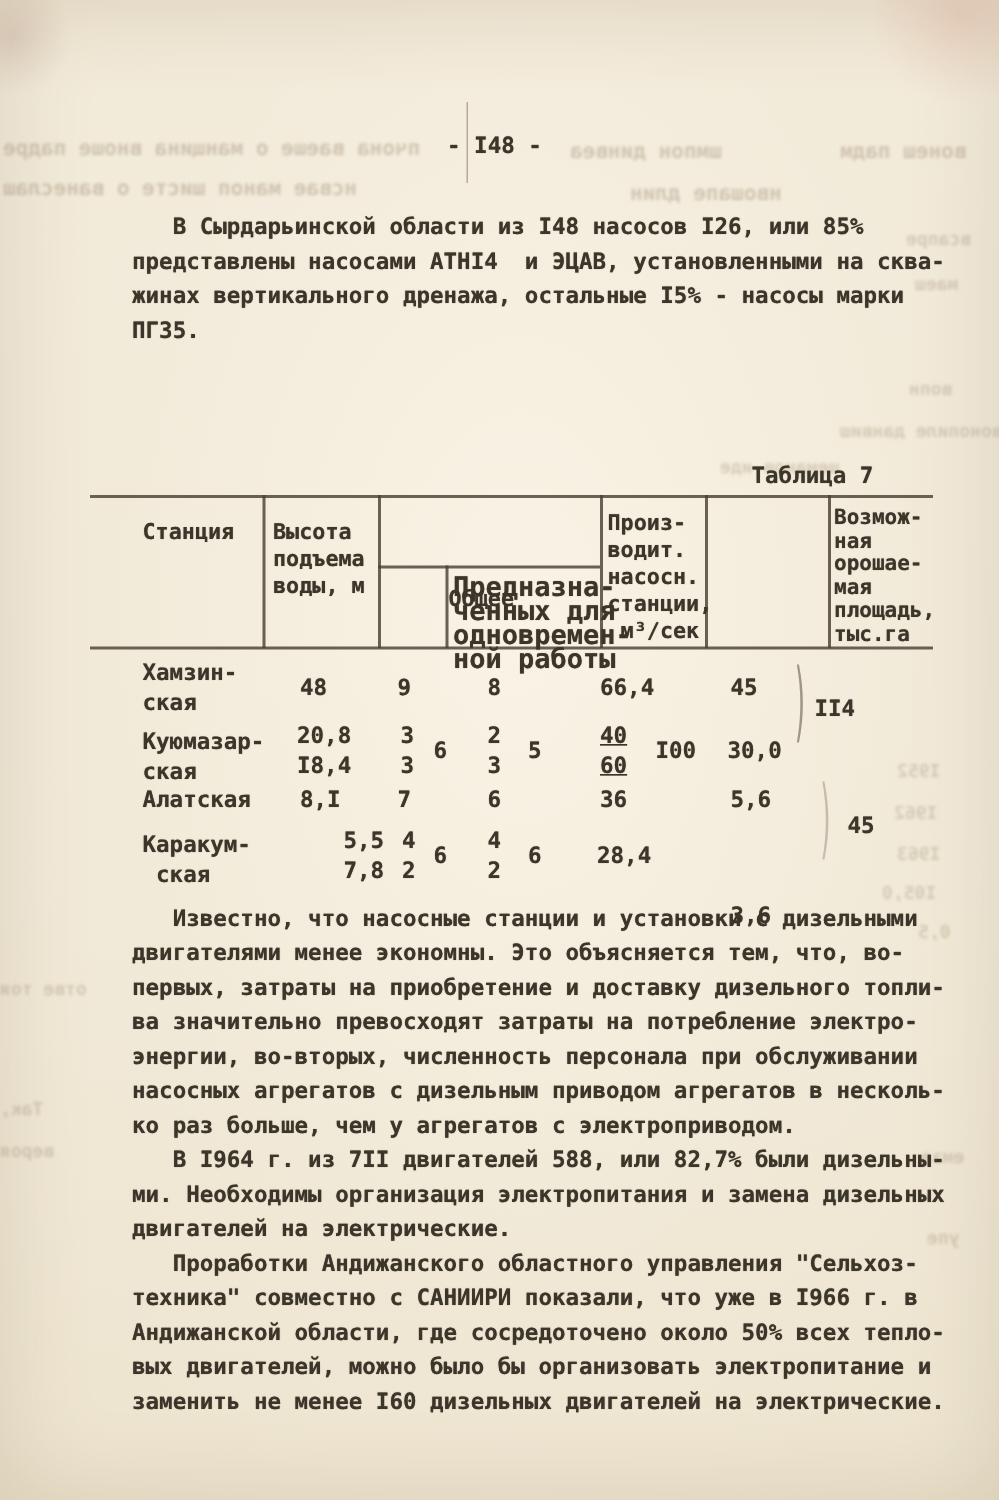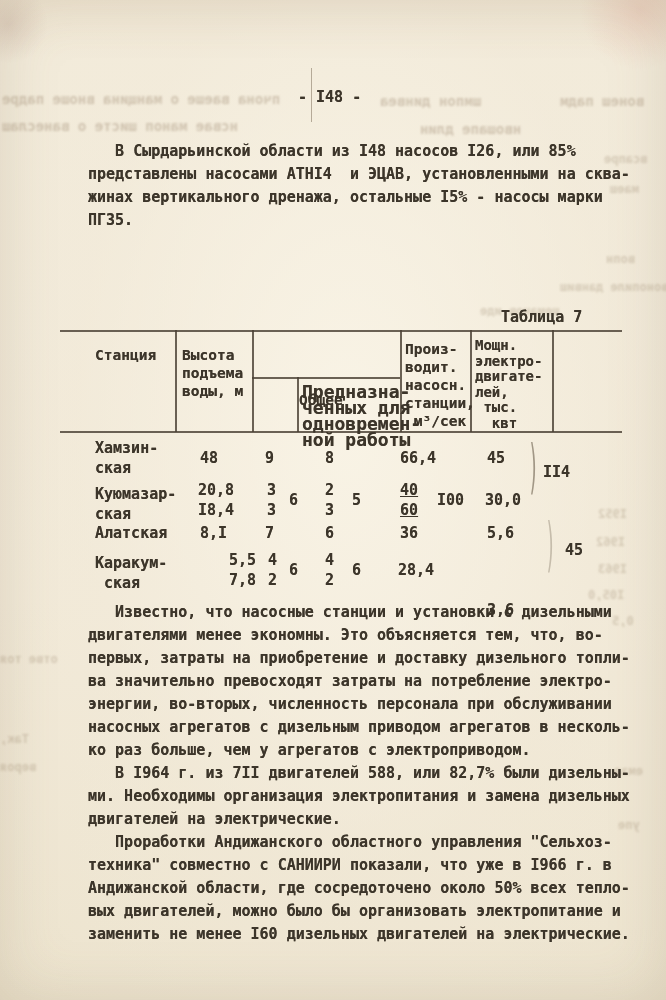--- a/index.html
+++ b/index.html
@@ -112,26 +112,26 @@
   <div class="cell" style="left:255px;top:391px;padding-left:44px;">Общее</div>
   <div class="cell" style="left:302px;top:384px;font-size:18px;line-height:16px;">Предназна-
 ченных для
 одновремен-
 ной работы</div>
   <div class="cell" style="left:405px;top:340px;">Произ-
 водит.
 насосн.
 станции,
  м³/сек</div>
-  <div class="cell" style="left:475px;top:338px;font-size:14px;line-height:15.5px;">Мощн.
-электро-
-двигате-
-лей,
- тыс.
-  квт</div>
+  <div class="cell" style="left:556px;top:338px;font-size:14px;line-height:15.5px;">Возмож-
+ная
+орошае-
+мая
+площадь,
+тыс.га</div>
 
   <div class="num" style="left:95px;top:438px;">Хамзин-
 ская</div>
   <div class="num" style="left:200px;top:448px;">48</div>
   <div class="num" style="left:265px;top:448px;">9</div>
   <div class="num" style="left:325px;top:448px;">8</div>
   <div class="num" style="left:400px;top:448px;">66,4</div>
   <div class="num" style="left:487px;top:448px;">45</div>
   <div class="brace" style="left:529px;top:462px;">)</div>
   <div class="num" style="left:543px;top:462px;">II4</div>

